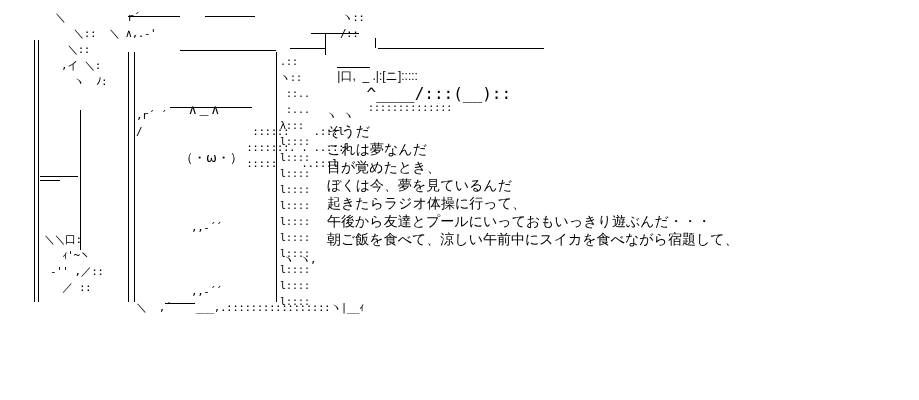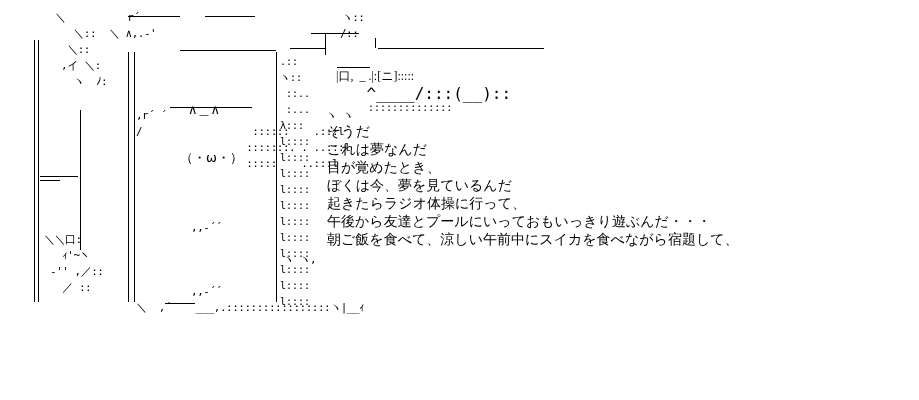--- a/index.html
+++ b/index.html
@@ -79,21 +79,21 @@
 l::::
 l::::</pre>
 </div>
 
 <div>
   <div class="line" style="left:311px;top:33px;width:48px;height:1px;"></div>
   <div class="line" style="left:290px;top:48px;width:35px;height:1px;"></div>
   <div class="line" style="left:378px;top:48px;width:166px;height:1px;"></div>
   <div class="line" style="left:325px;top:33px;width:1px;height:22px;"></div>
   <div class="line" style="left:375px;top:38px;width:1px;height:10px;"></div>
-  <div style="position:absolute;left:324px;top:52px;font-family:Liberation Serif, serif;font-size:12px;line-height:16px;white-space:pre;">
+  <div style="position:absolute;left:324px;top:52px;font-family:Liberation Sans, sans-serif;font-size:12px;line-height:16px;white-space:pre;">
     <span>|口,</span><span>  _ .|:</span><span>[ニ]</span><span>:::::</span>
   </div>
   <div class="line" style="left:337px;top:67px;width:33px;height:1px;"></div>
   <div style="position:absolute;left:328px;top:70px;font-family:'DejaVu Sans Mono',monospace;font-size:16px;line-height:16px;white-space:pre;">
     <span>^____/:::</span><span>(__)</span><span>::</span>
   </div>
   <pre class="dots" style="left:368px;top:90px;">::::::::::::::</pre>
 </div>
 
 <div class="story">

